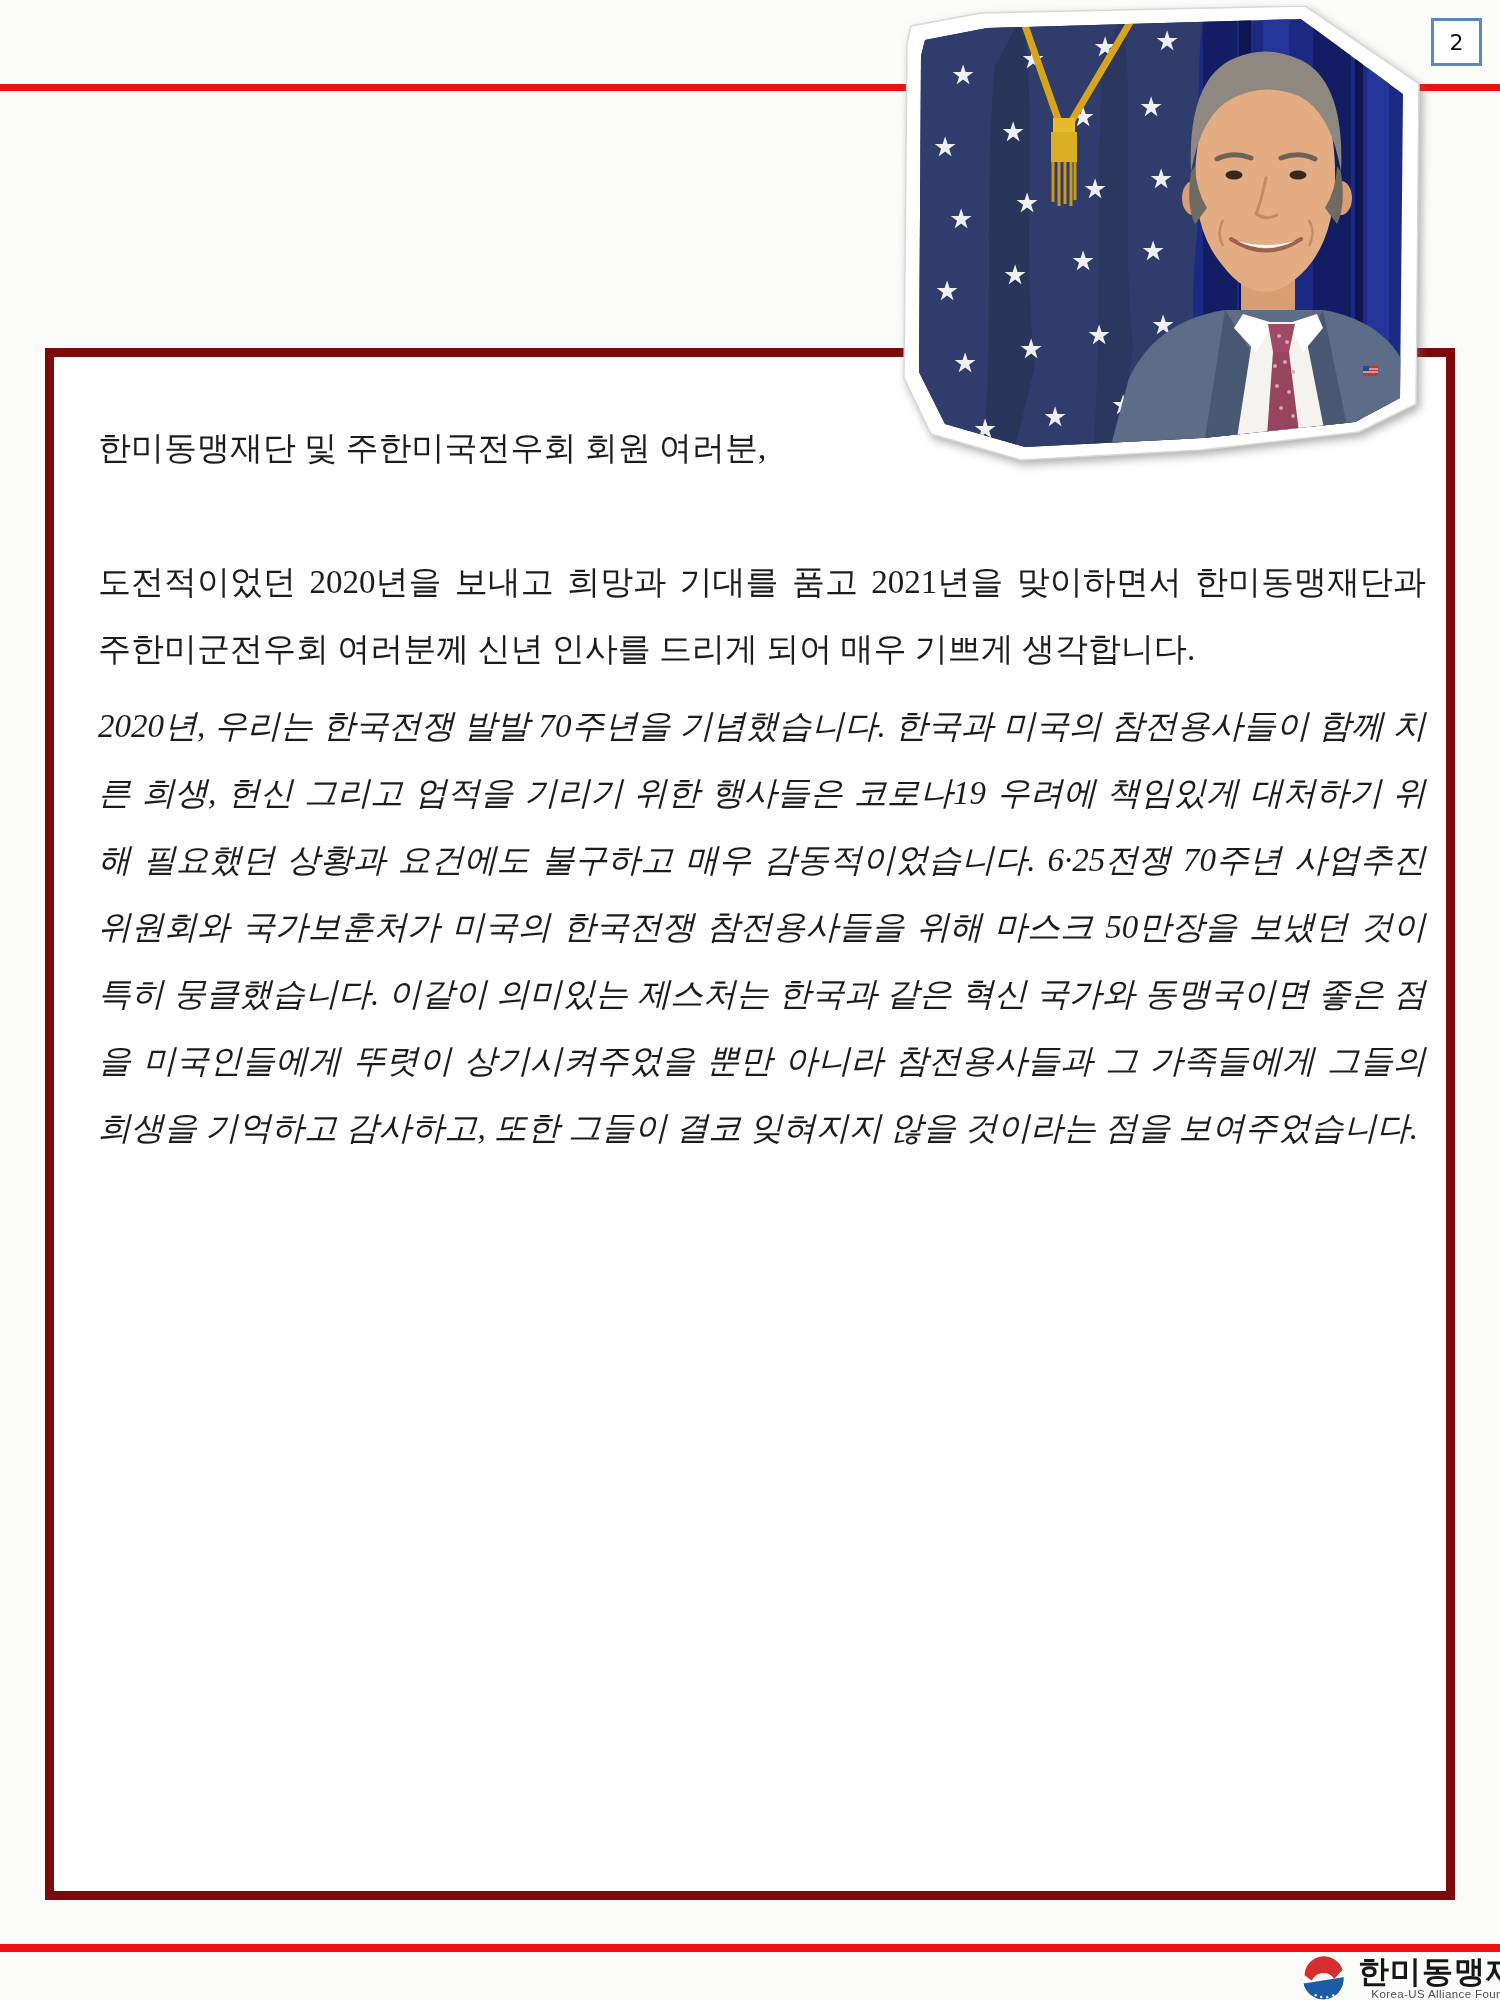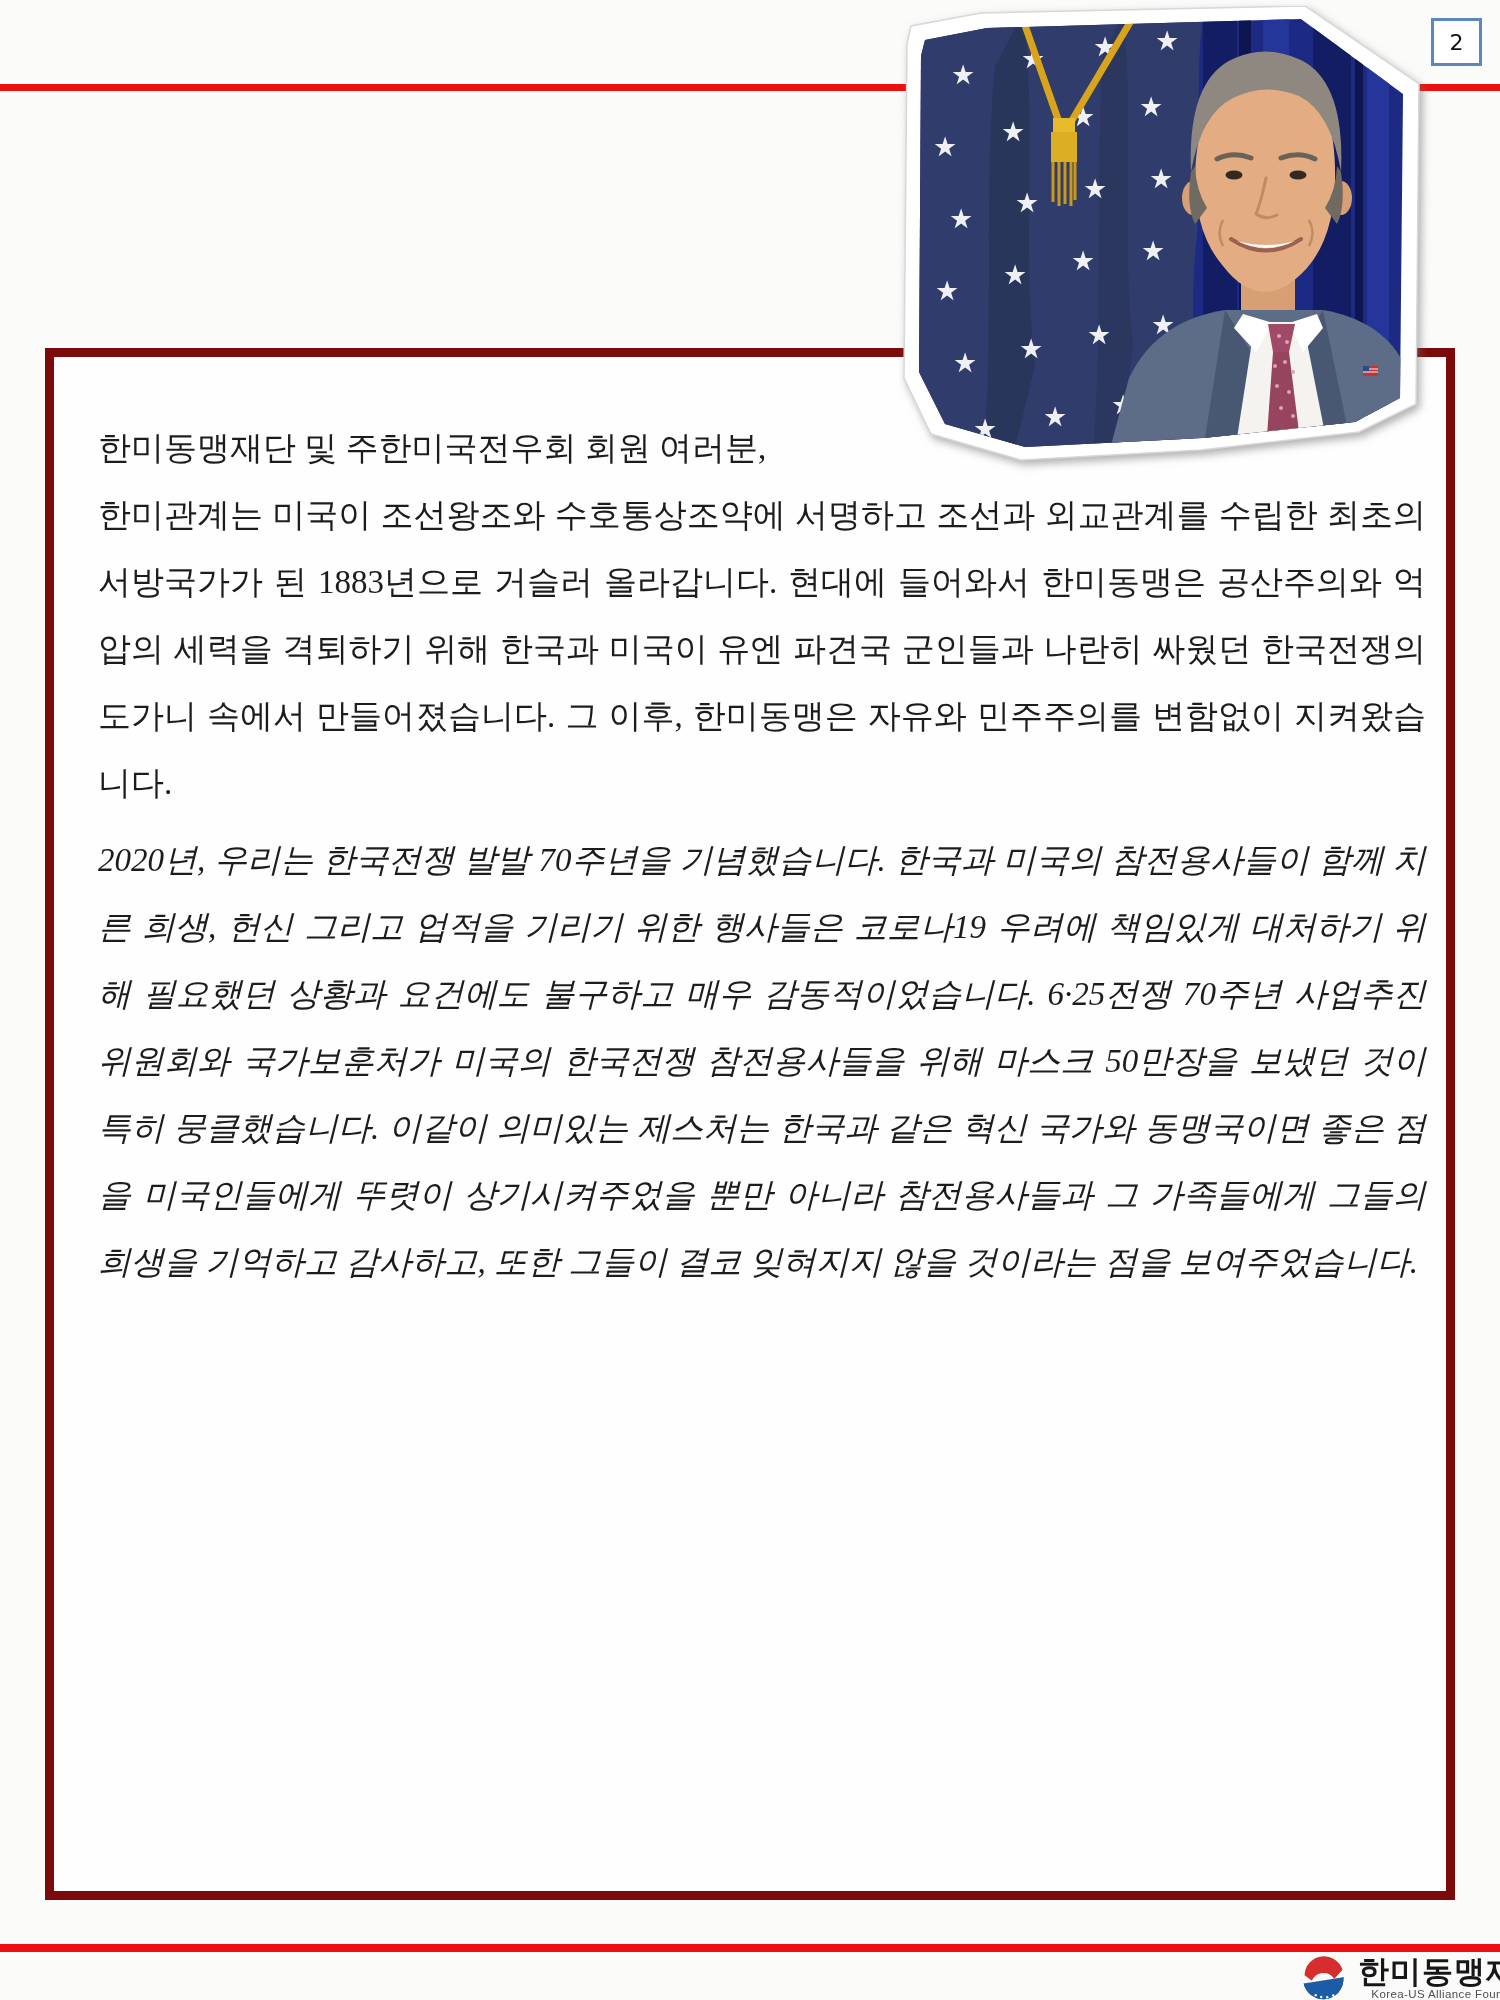--- a/index.html
+++ b/index.html
@@ -53,21 +53,21 @@
 
 <div class="rule top"></div>
 
 <div class="page-num">
   <span>2</span>
 </div>
 
 <div class="letter-box">
   <div class="letter-text">
     <p>한미동맹재단 및 주한미국전우회 회원 여러분,</p>
-    <p>한미관계는 미국이 조선왕조와 수호통상조약에 서명하고 조선과 외교관계를 수립한 최초의 서방국가가 된 1883년으로 거슬러 올라갑니다. 현대에 들어와서 한미동맹은 공산주의와 억압의 세력을 격퇴하기 위해 한국과 미국이 유엔 파견국 군인들과 나란히 싸웠던 한국전쟁의 도가니 속에서 만들어졌습니다. 그 이후, 한미동맹은 자유와 민주주의를 변함없이 지켜왔습니다.</p>
+    <p class="gap">도전적이었던 2020년을 보내고 희망과 기대를 품고 2021년을 맞이하면서 한미동맹재단과 주한미군전우회 여러분께 신년 인사를 드리게 되어 매우 기쁘게 생각합니다.</p>
     <p class="gap-sm">2020년, 우리는 한국전쟁 발발 70주년을 기념했습니다. 한국과 미국의 참전용사들이 함께 치른 희생, 헌신 그리고 업적을 기리기 위한 행사들은 코로나19 우려에 책임있게 대처하기 위해 필요했던 상황과 요건에도 불구하고 매우 감동적이었습니다. 6·25전쟁 70주년 사업추진위원회와 국가보훈처가 미국의 한국전쟁 참전용사들을 위해 마스크 50만장을 보냈던 것이 특히 뭉클했습니다. 이같이 의미있는 제스처는 한국과 같은 혁신 국가와 동맹국이면 좋은 점을 미국인들에게 뚜렷이 상기시켜주었을 뿐만 아니라 참전용사들과 그 가족들에게 그들의 희생을 기억하고 감사하고, 또한 그들이 결코 잊혀지지 않을 것이라는 점을 보여주었습니다.</p>
   </div>
 </div>
 
 <div class="photo">
   <svg width="522" height="458" viewBox="0 0 522 458">
     <defs>
       <clipPath id="photoClip">
         <polygon points="22,34 84,22 398,13 500,88 497,392 452,416 300,432 122,441 42,418 16,366 18,50"></polygon>
       </clipPath>

